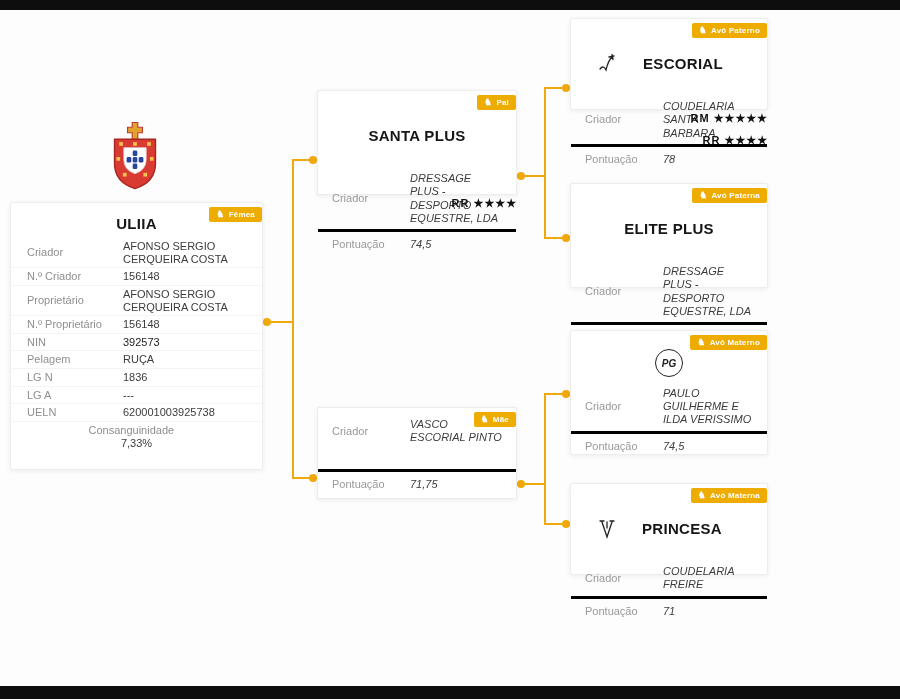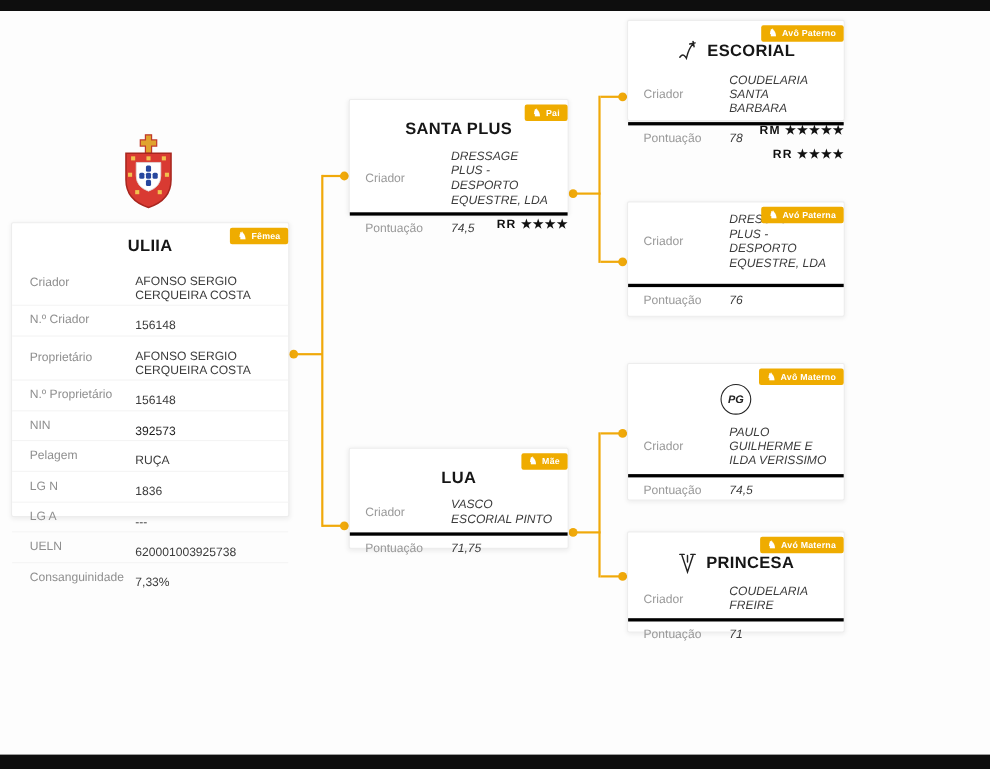--- a/index.html
+++ b/index.html
@@ -26,29 +26,29 @@
     position:absolute;top:4px;right:0;display:flex;align-items:center;gap:4px;
     background:#efac00;color:#fff;font-size:8px;font-weight:700;letter-spacing:.2px;
     padding:3px 7px;border-radius:2px;z-index:3;white-space:nowrap;
   }
   .badge .bhorse{font-size:9px;line-height:1;}
 
   
   .subject{display:flex;flex-direction:column;}
   .subject h2{margin:12px 0 6px;text-align:center;font-size:15px;color:#161616;letter-spacing:.3px;font-weight:700;}
   .subject .row{display:flex;align-items:center;padding:2px 16px;font-size:11px;line-height:1.15;border-bottom:1px solid #f4f4f4;}
-  .subject .row:last-child{border-bottom:none;}
+  .subject .row:last-child{border-bottom:none;flex-direction:column;}
   .subject .lbl{width:96px;flex:none;color:#8f8f8f;}
-  .subject .val{flex:1;color:#3c3c3c;margin-top:10px;}
+  .subject .val{flex:1;color:#3c3c3c;}
   .subject .val.strong{font-weight:400;color:#1c1c1c;}
 
   
   .acard{display:flex;flex-direction:column;}
   .acard .titlewrap{margin-top:18px;display:flex;align-items:center;justify-content:center;gap:8px;padding:0 14px;}
-  .acard h2{font-size:15px;line-height:1.15;color:#161616;font-weight:700;letter-spacing:.3px;margin:0;}
+  .acard h2{font-size:15px;line-height:1.15;color:#161616;font-weight:700;letter-spacing:.3px;margin:18px;}
   .acard .t2{width:96px;text-align:left;}
   .acard .row{display:flex;align-items:center;padding:4px 14px;font-size:11px;line-height:1.2;}
   .acard .lbl{width:78px;flex:none;color:#999;}
   .acard .val{flex:1;color:#3c3c3c;font-style:italic;}
   .acard .row.criador{margin-top:6px;}
   .acard .row.score{margin-top:auto;border-top:3px solid #000000;padding:6px 14px 7px;}
 
   .brandicon{flex:none;display:flex;align-items:center;justify-content:center;}
   .pgcircle{
     flex:none;width:26px;height:26px;border:1.5px solid #222;border-radius:50%;
@@ -178,23 +178,20 @@
     <span class="val">74,5</span>
   </div>
 </div>
 <div class="rating" style="left:317px;top:197px;width:200px;">RR ★★★★</div>
 
 <div class="card acard" style="left:317px;top:407px;width:200px;height:92px;">
   <div class="badge">
     <span class="bhorse">♞</span>
     <span>Mãe</span>
   </div>
-  <div class="titlewrap">
-      <h2>LUA</h2>
-    </div>
   <div class="row criador">
     <span class="lbl">Criador</span>
     <span class="val">VASCO ESCORIAL PINTO</span>
   </div>
   <div class="row score">
     <span class="lbl">Pontuação</span>
     <span class="val">71,75</span>
   </div>
 </div>
 
@@ -221,20 +218,23 @@
   </div>
 </div>
 <div class="rating" style="left:570px;top:112px;width:198px;">RM ★★★★★</div>
 <div class="rating" style="left:570px;top:134px;width:198px;">RR ★★★★</div>
 
 <div class="card acard" style="left:570px;top:183px;width:198px;height:105px;">
   <div class="badge">
     <span class="bhorse">♞</span>
     <span>Avó Paterna</span>
   </div>
+  <div class="titlewrap">
+      <h2>ELITE PLUS</h2>
+    </div>
   <div class="row criador">
     <span class="lbl">Criador</span>
     <span class="val">DRESSAGE PLUS - DESPORTO EQUESTRE, LDA</span>
   </div>
   <div class="row score">
     <span class="lbl">Pontuação</span>
     <span class="val">76</span>
   </div>
 </div>
 

